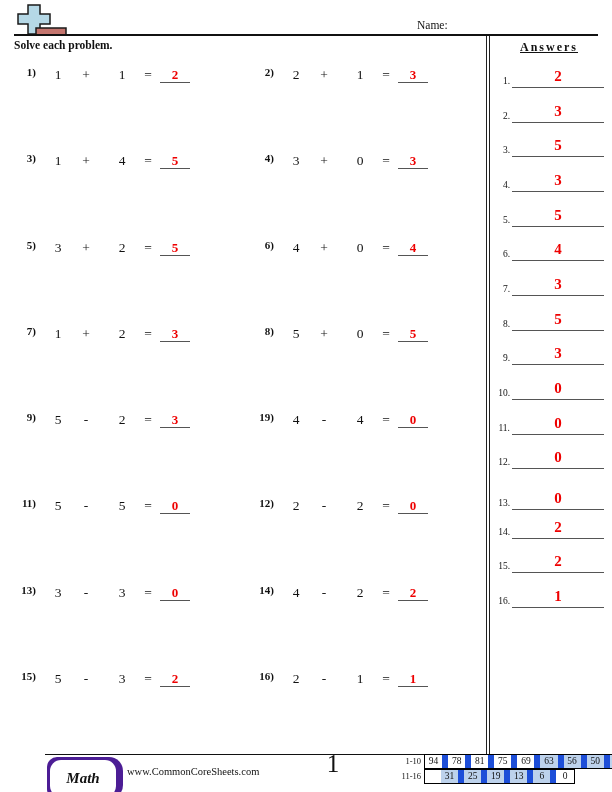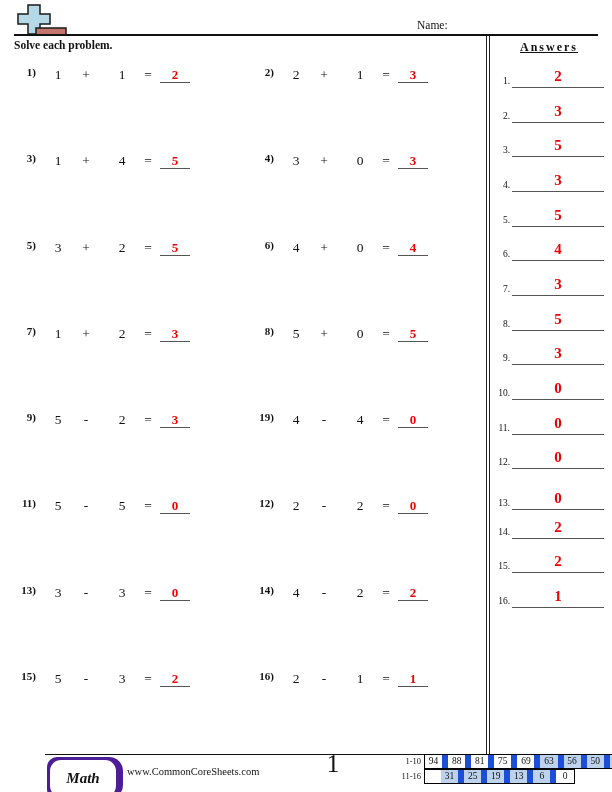--- a/index.html
+++ b/index.html
@@ -285,21 +285,21 @@
     <div class="badge-inner">
       <span class="badge-label">Math</span>
     </div>
   </div>
   <div class="website">www.CommonCoreSheets.com</div>
   <div class="pagenum">1</div>
   <div id="score-table">
       <div class="slabel" style="left: 388px; top: 754px;">1-10</div>
       <div class="srow" style="left: 424px; top: 754px;">
         <span class="scell">94</span>
-        <span class="scell">88</span>
+        <span class="scell">78</span>
         <span class="scell">81</span>
         <span class="scell">75</span>
         <span class="scell">69</span>
         <span class="scell hl">63</span>
         <span class="scell hl">56</span>
         <span class="scell hl">50</span>
         <span class="scell hl">44</span>
         <span class="scell hl">38</span>
       </div>
       <div class="slabel" style="left: 388px; top: 768.8px;">11-16</div>

